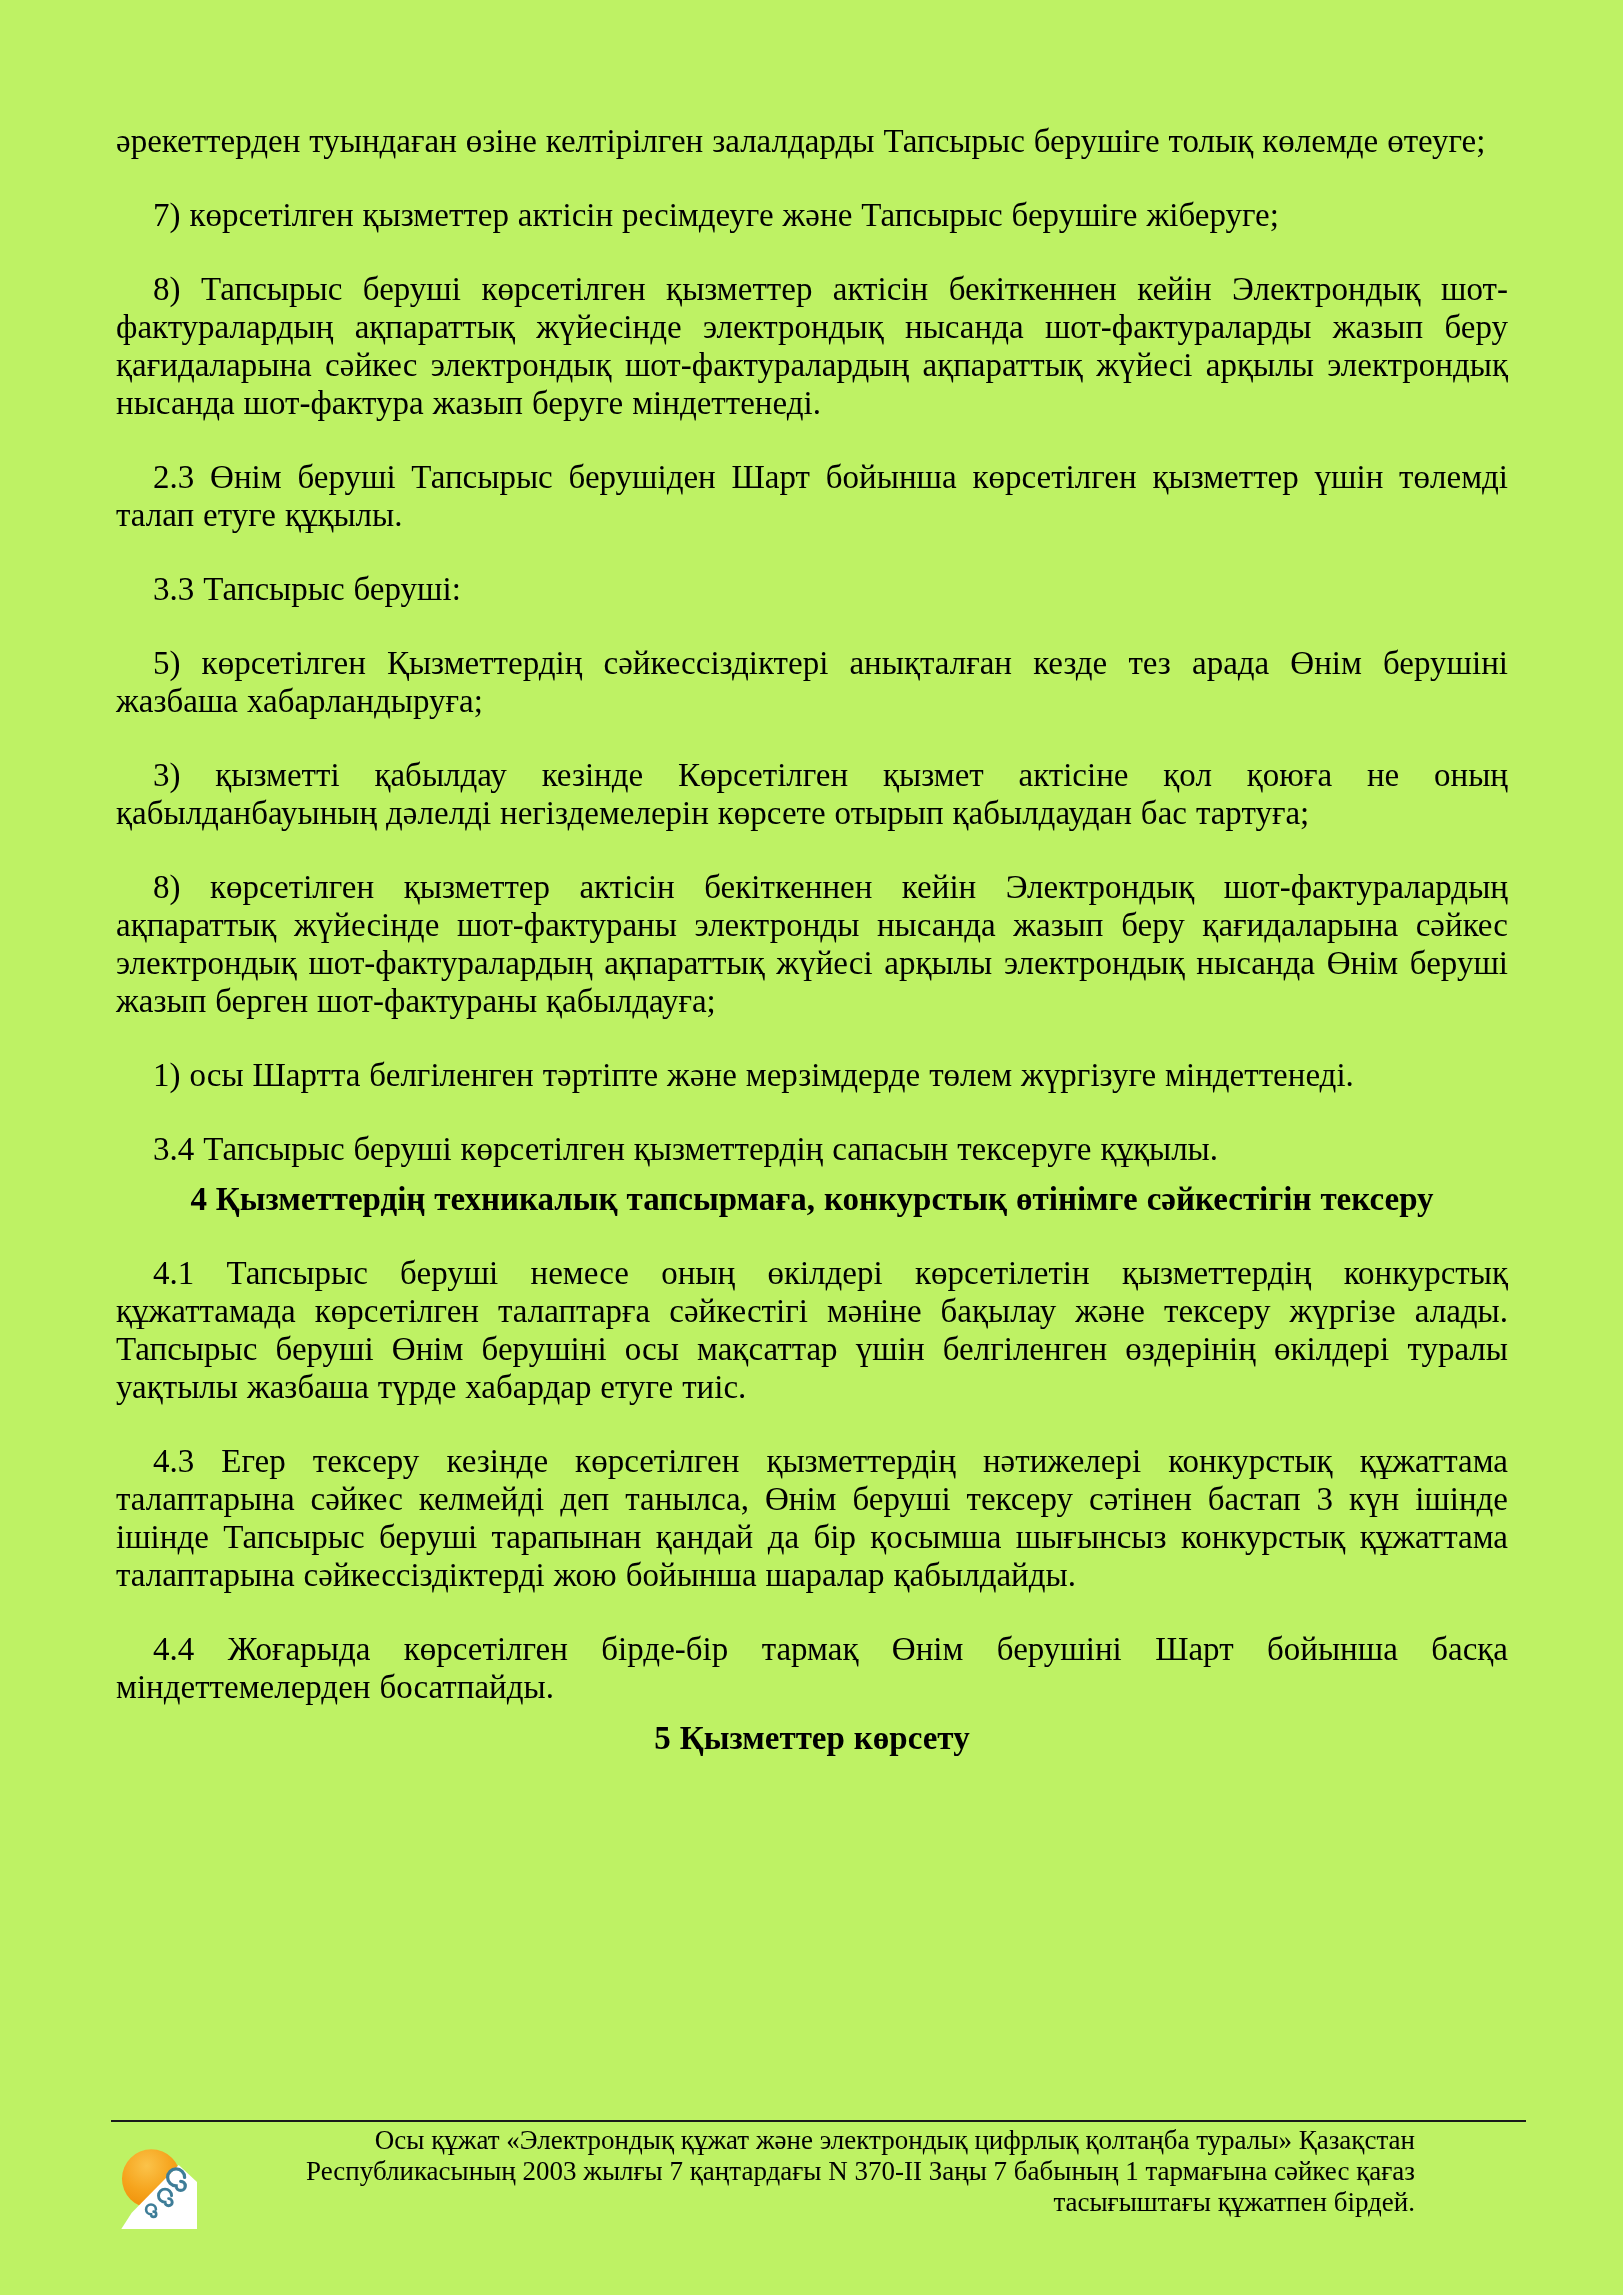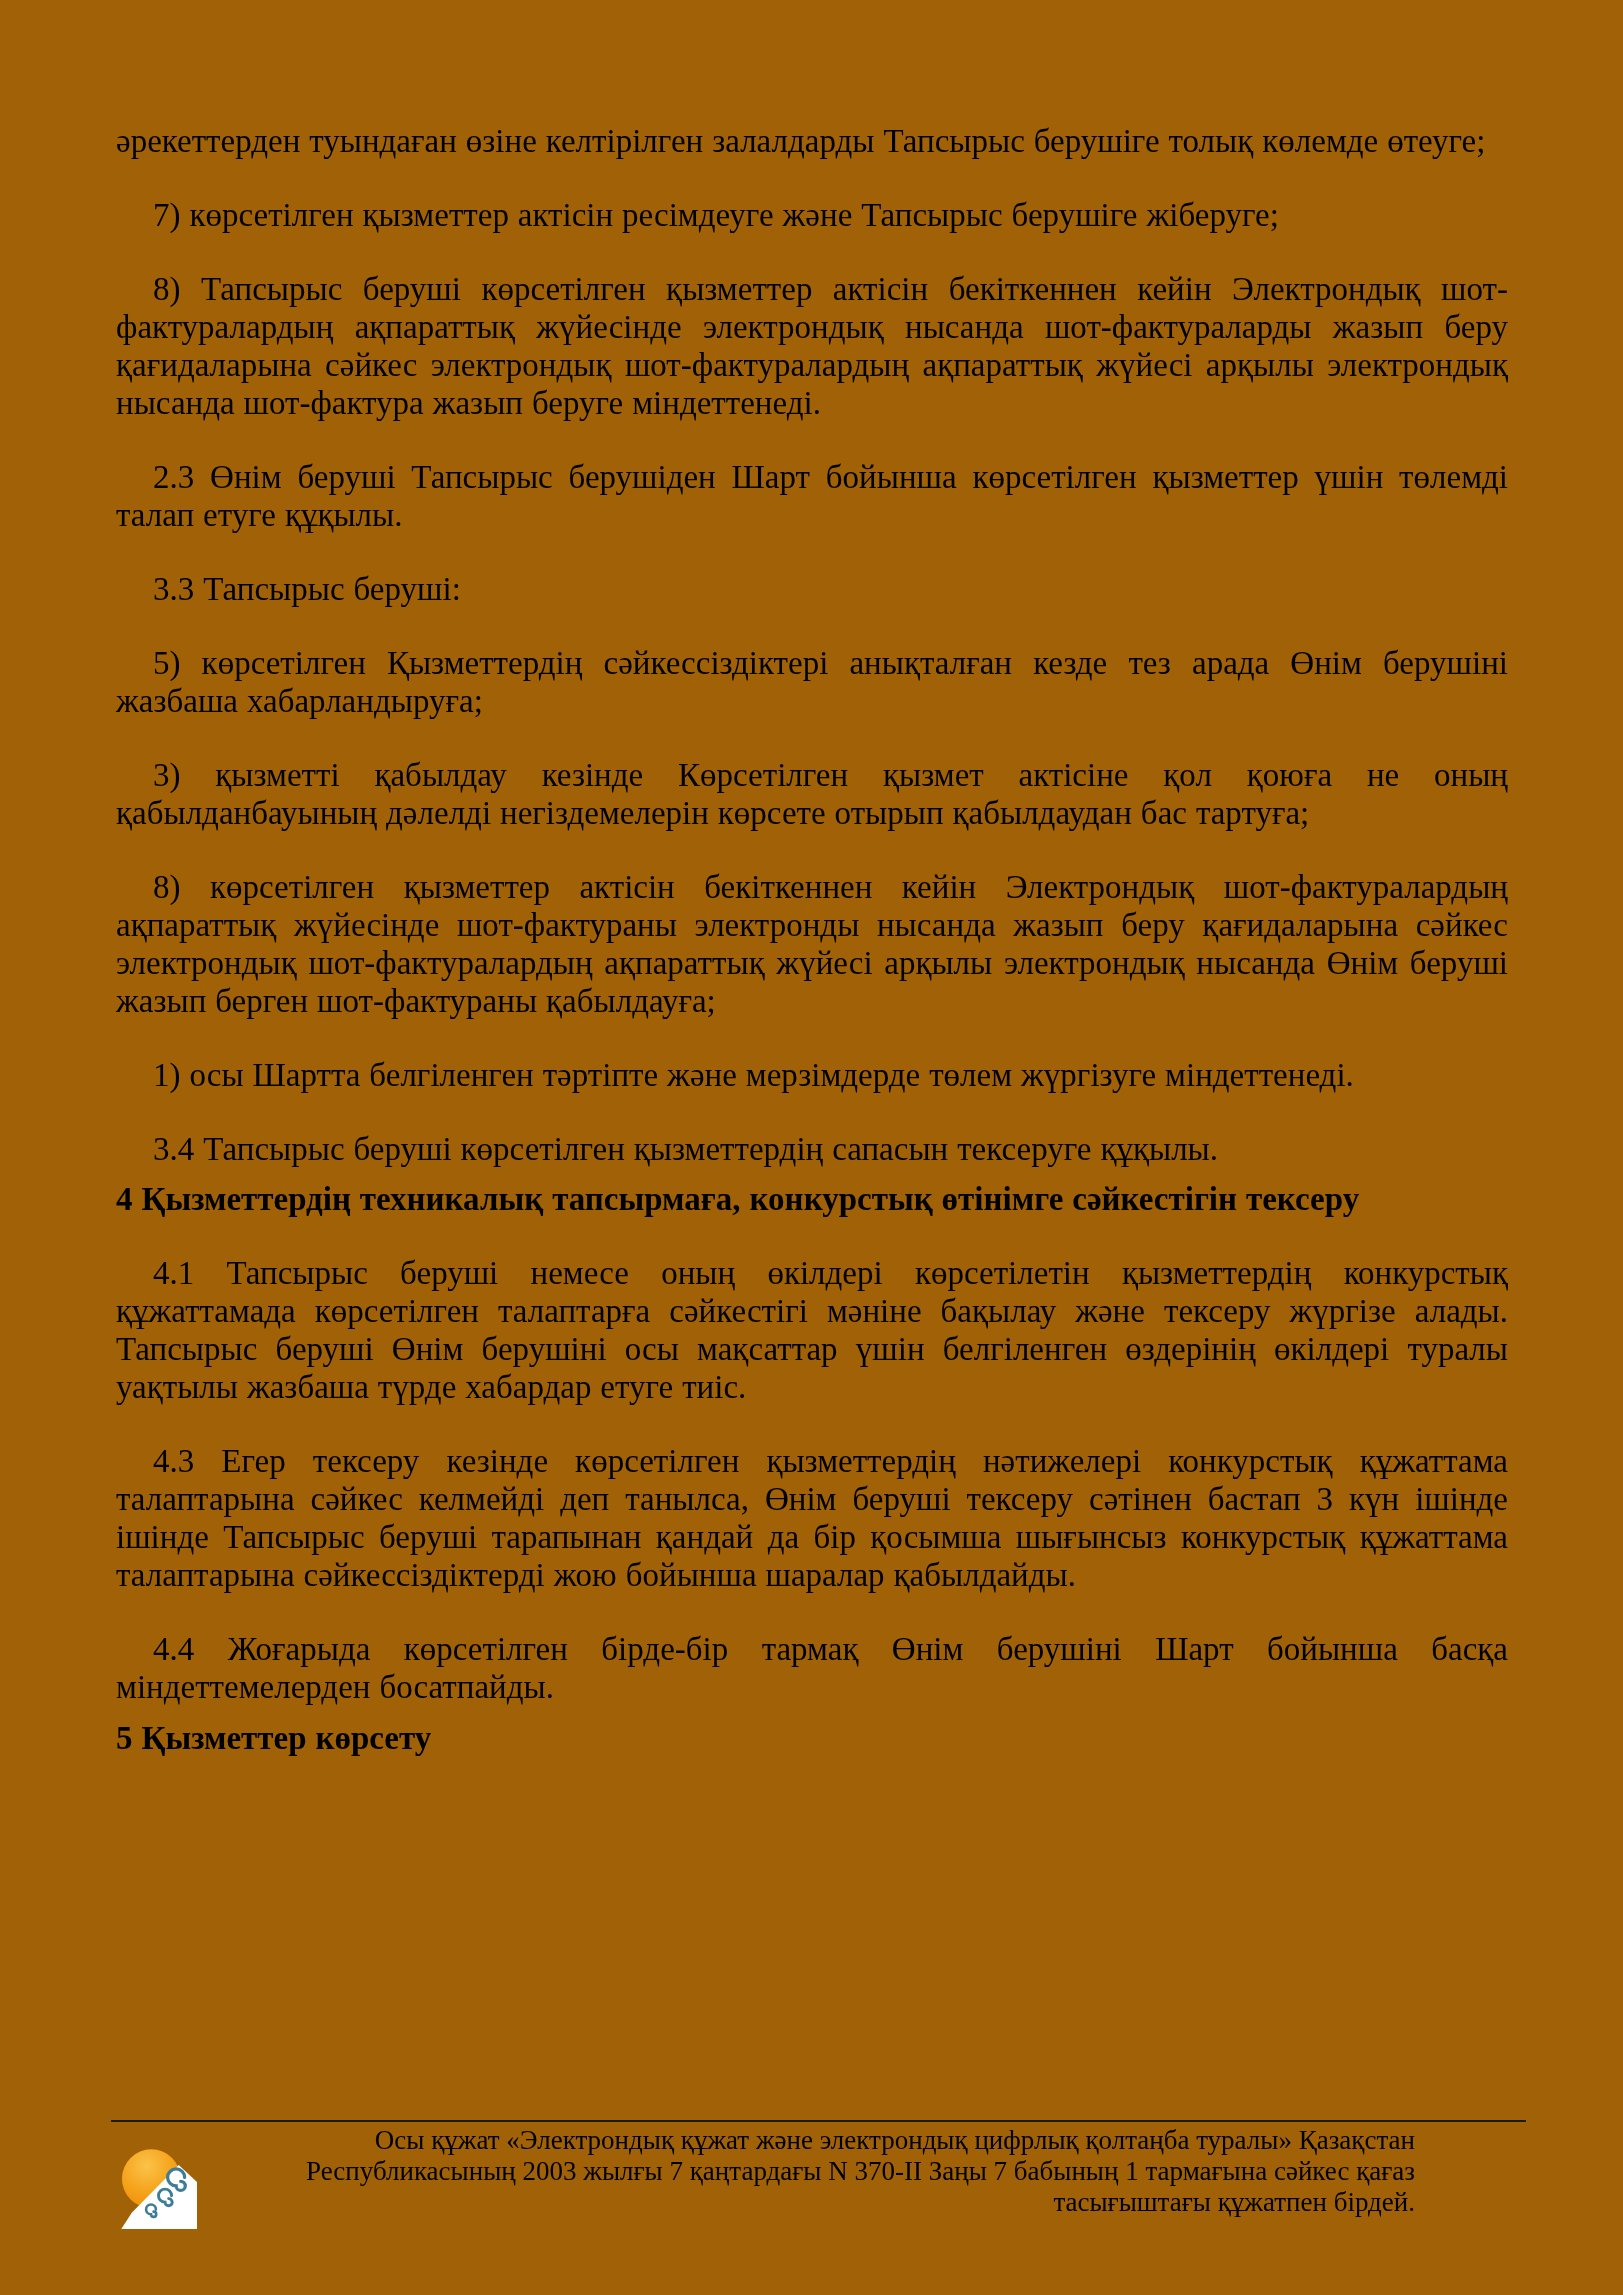--- a/index.html
+++ b/index.html
@@ -4,21 +4,21 @@
 <style>
   html, body {
     margin: 0;
     padding: 0;
     background: #ffffff;
   }
   .page {
     position: relative;
     width: 1623px;
     height: 2295px;
-    background: #a16207;
+    background: #bef264;
     font-family: "Liberation Serif", "DejaVu Serif", serif;
     color: #000000;
     overflow: hidden;
   }
   .body-text {
     position: absolute;
     left: 116px;
     top: 122px;
     width: 1392px;
   }
@@ -28,21 +28,21 @@
     line-height: 38px;
     text-align: justify;
     text-indent: 37px;
     word-spacing: 0.7px;
   }
   .body-text p.noindent {
     text-indent: 0;
   }
   .body-text p.heading {
     font-weight: bold;
-    text-align: left;
+    text-align: center;
     text-indent: 0;
     margin-top: -23.6px;
   }
   .footer-rule {
     position: absolute;
     left: 111px;
     top: 2120px;
     width: 1415px;
     height: 0;
     border-top: 2.6px solid #1a1a1a;

